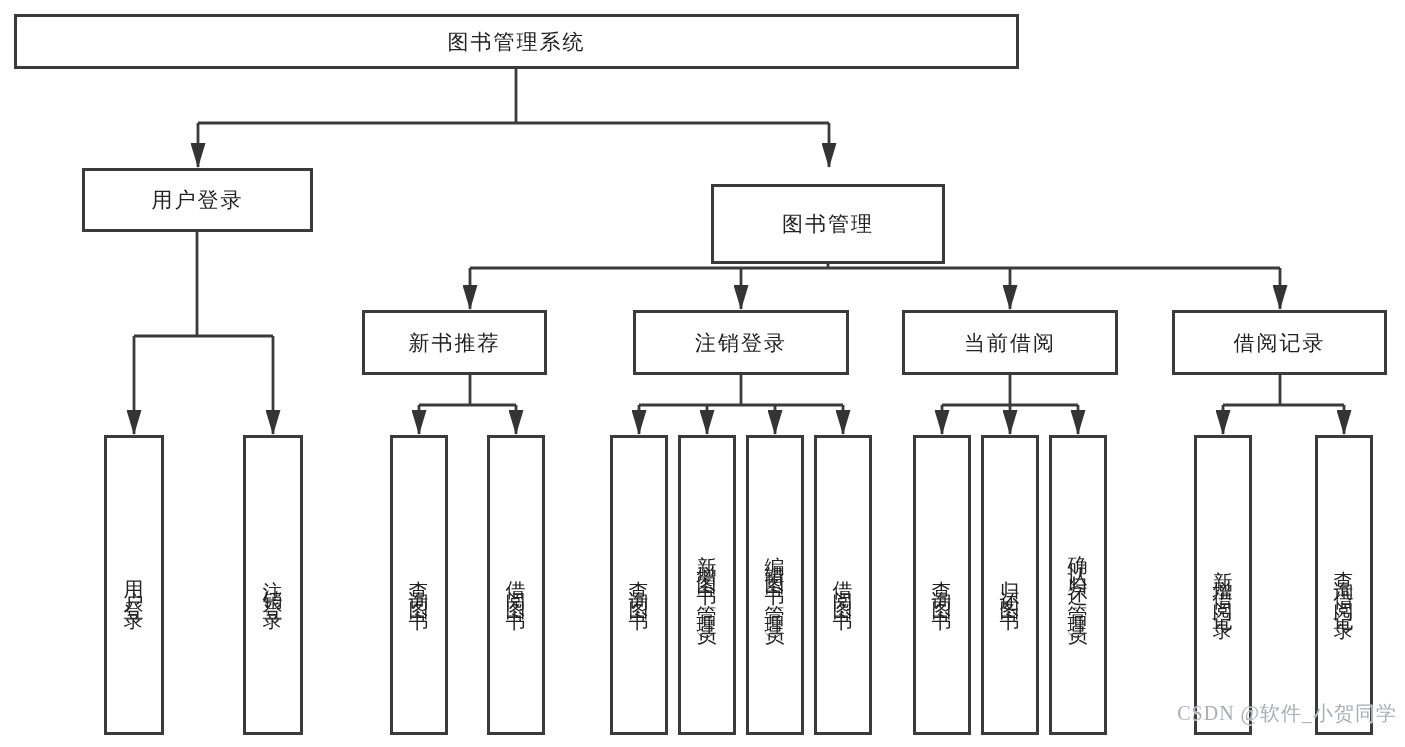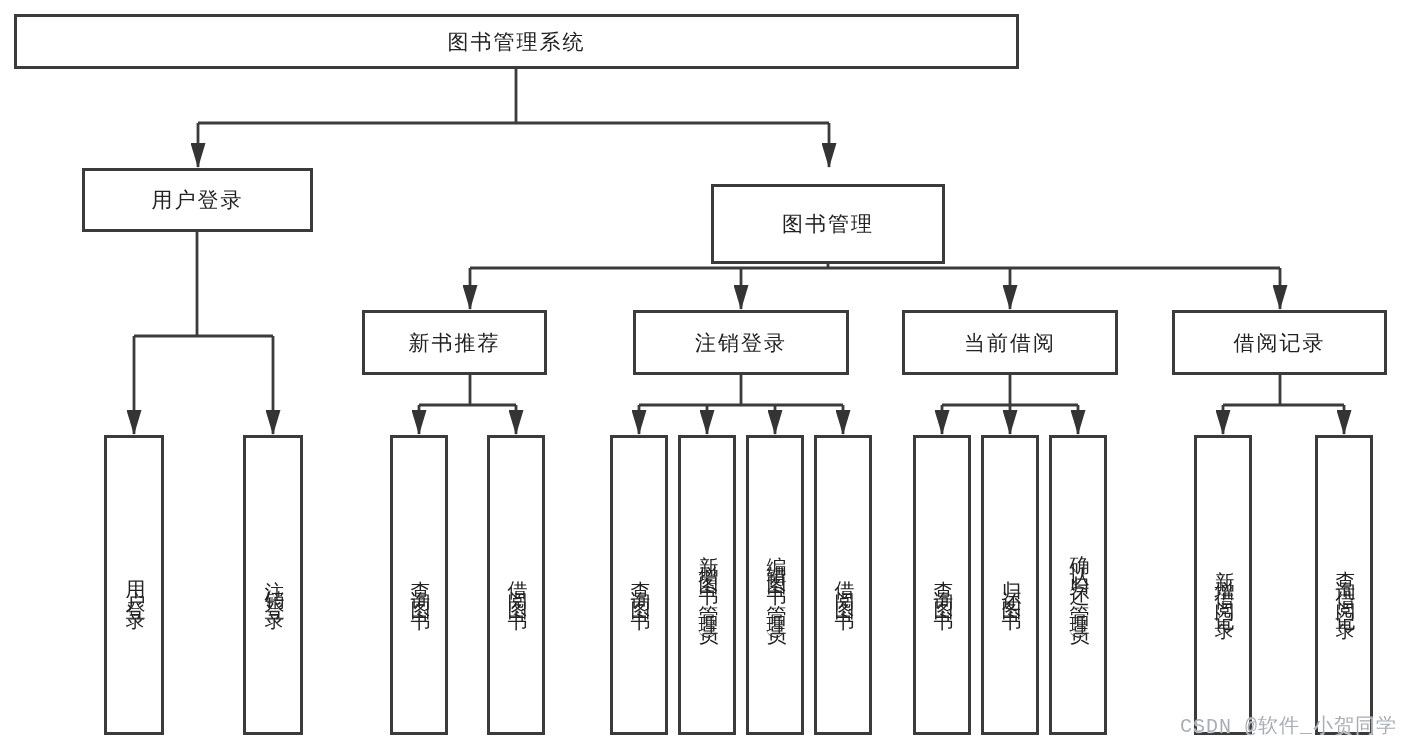--- a/index.html
+++ b/index.html
@@ -1,21 +1,21 @@
 <!DOCTYPE html>
 <html><head>
 <meta charset="utf-8">
 <style>
   html, body { margin:0; padding:0; background:#ffffff; }
   .canvas {
     position: relative;
     width: 1405px;
     height: 747px;
     background: #ffffff;
-    font-family: Liberation Mono, monospace;
+    font-family: Liberation Serif, serif;
     overflow: hidden;
   }
   .connectors {
     position: absolute;
     left: 0; top: 0;
     z-index: 1;
   }
   .box {
     position: absolute;
     background: #ffffff;
@@ -37,21 +37,21 @@
     writing-mode: vertical-rl;
     text-orientation: mixed;
     font-size: 20px;
     letter-spacing: 10px;
     line-height: 1;
     color: #222222;
   }
   .watermark {
     position: absolute;
     right: 8px;
-    bottom: 8px;
+    bottom: 20px;
     z-index: 3;
     font-size: 20px;
     letter-spacing: 1px;
     color: #a9aeb6;
     text-shadow: 0 1px 1px rgba(255,255,255,0.9);
     white-space: nowrap;
   }
 </style>
 </head>
 <body>

